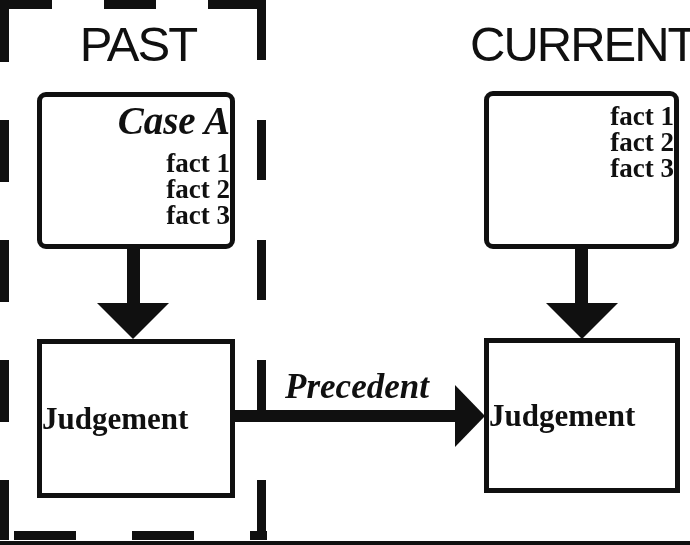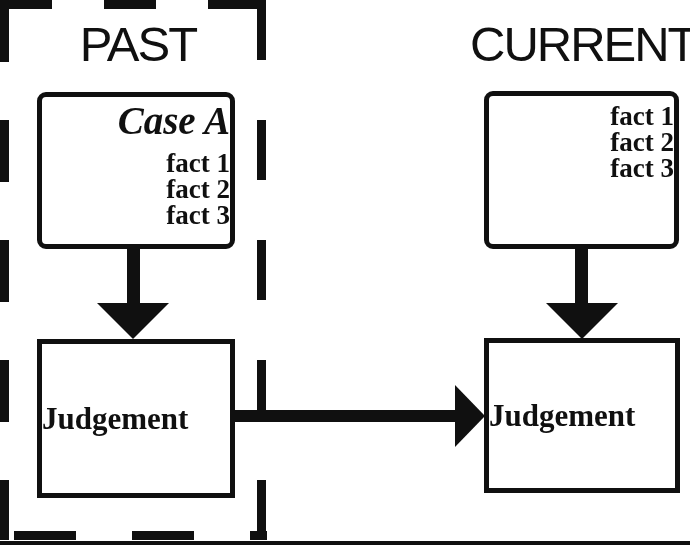--- a/index.html
+++ b/index.html
@@ -191,16 +191,17 @@
   </div>
 
   <div class="box judgement-box" id="judgement-b">
     <div class="judgement-label">Judgement</div>
   </div>
 
   <div>
     <div class="arrow-part" id="precedent-shaft"></div>
     <div class="arrow-part" id="precedent-head"></div>
   </div>
+  <div id="precedent-label">Precedent</div>
 
   <div id="bottom-bar"></div>
 
 </div>
 
 </body></html>

